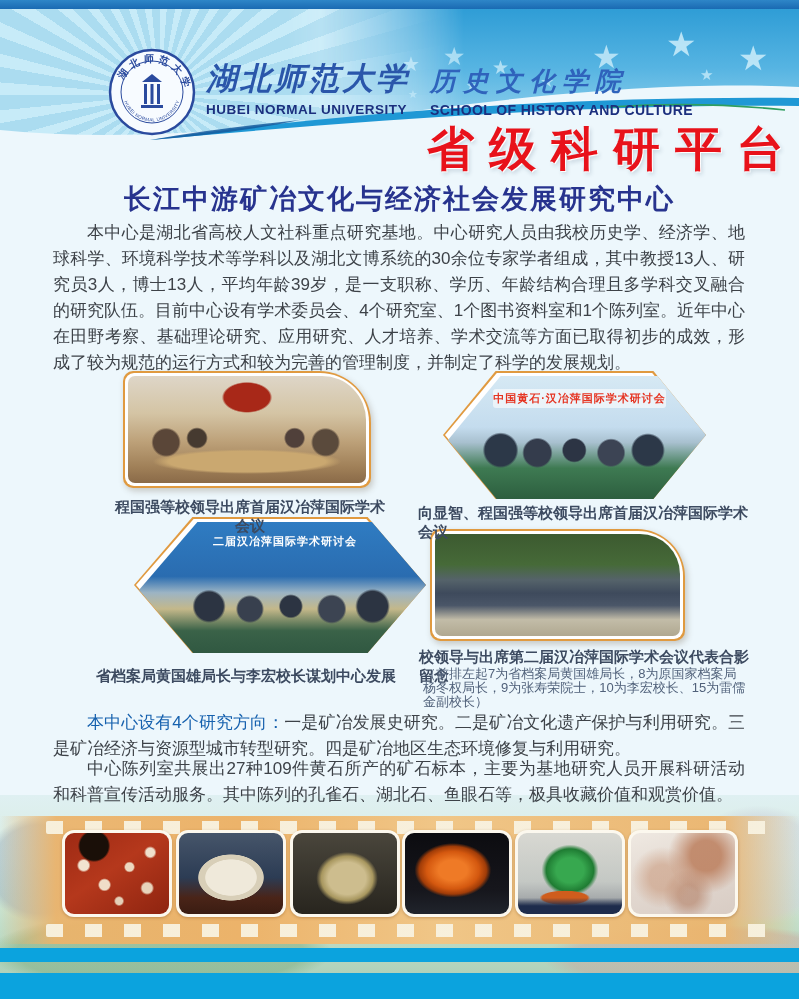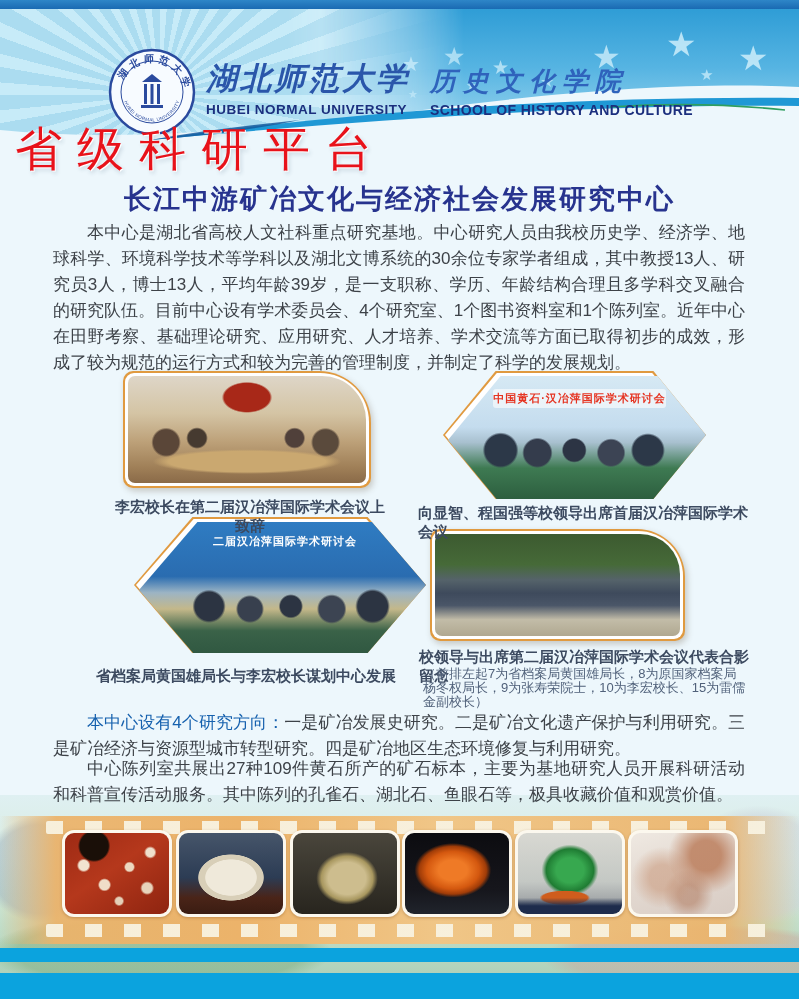--- a/index.html
+++ b/index.html
@@ -29,22 +29,22 @@
   .uni-block{margin:10px 0 0 10px;}
   .uni-cn{font-family:"Liberation Serif",serif;font-style:italic;font-weight:bold;
     font-size:31px;color:#2a56aa;letter-spacing:3px;white-space:nowrap;}
   .uni-en{font-size:13.5px;font-weight:bold;color:#1b2f7e;letter-spacing:.5px;margin-top:2px;white-space:nowrap;}
   .school-block{margin:16px 0 2px 20px;}
   .school-cn{font-family:"Liberation Serif",serif;font-style:italic;font-weight:bold;
     font-size:26px;color:#2f63bc;letter-spacing:7px;white-space:nowrap;}
   .school-en{font-size:14px;font-weight:bold;color:#1b2f7e;letter-spacing:.4px;margin-top:3px;white-space:nowrap;}
 
   
-  .main-title{position:absolute;top:118px;left:0;width:799px;text-align:left;z-index:6;
-    font-size:47px;font-weight:400;color:var(--title-red);letter-spacing:15px;padding-left:15px;box-sizing:border-box;
+  .main-title{position:absolute;top:118px;left:0;width:799px;text-align:right;z-index:6;
+    font-size:47px;font-weight:700;color:var(--title-red);letter-spacing:15px;box-sizing:border-box;
     text-shadow:1px 1px 0 #fff,2px 3px 4px rgba(30,60,90,.18);}
   .sub-title{position:absolute;top:181px;left:0;width:799px;text-align:center;z-index:6;
     font-size:27px;font-weight:bold;color:var(--navy);letter-spacing:2px;}
 
   
   .para{position:absolute;left:53px;width:692px;font-size:17px;line-height:26px;
     color:#3d4248;text-align:justify;text-indent:2em;margin:0;z-index:6;}
   .para-intro{top:220px;}
   .para-directions{top:710px;}
   .para-exhibit{top:756px;}
@@ -232,21 +232,21 @@
       <div class="banner-strip banner2">中国黄石·汉冶萍国际学术研讨会</div>
     </div>
   </div>
 
   <div class="photo-frame rect-frame rect4">
     <div class="rect-white">
       <div class="ph-img photo4-img"></div>
     </div>
   </div>
 
-  <div class="caption cap1">李宏校长在第二届汉冶萍国际学术会议上致辞</div>
+  <div class="caption cap1">程国强等校领导出席首届汉冶萍国际学术会议</div>
   <div class="caption cap2">向显智、程国强等校领导出席首届汉冶萍国际学术会议</div>
   <div class="caption cap3">省档案局黄国雄局长与李宏校长谋划中心发展</div>
   <div class="caption cap4">校领导与出席第二届汉冶萍国际学术会议代表合影留念</div>
   <div class="caption cap4-note">（前排左起7为省档案局黄国雄局长，8为原国家档案局杨冬权局长，9为张寿荣院士，10为李宏校长、15为雷儒金副校长）</div>
 
   <p class="para para-directions"><span class="lead">本中心设有4个研究方向：</span><span>一是矿冶发展史研究。二是矿冶文化遗产保护与利用研究。三是矿冶经济与资源型城市转型研究。四是矿冶地区生态环境修复与利用研究。</span></p>
   <p class="para para-exhibit">中心陈列室共展出27种109件黄石所产的矿石标本，主要为基地研究人员开展科研活动和科普宣传活动服务。其中陈列的孔雀石、湖北石、鱼眼石等，极具收藏价值和观赏价值。</p>
 
   <div class="campus"></div>
   <div class="film">

